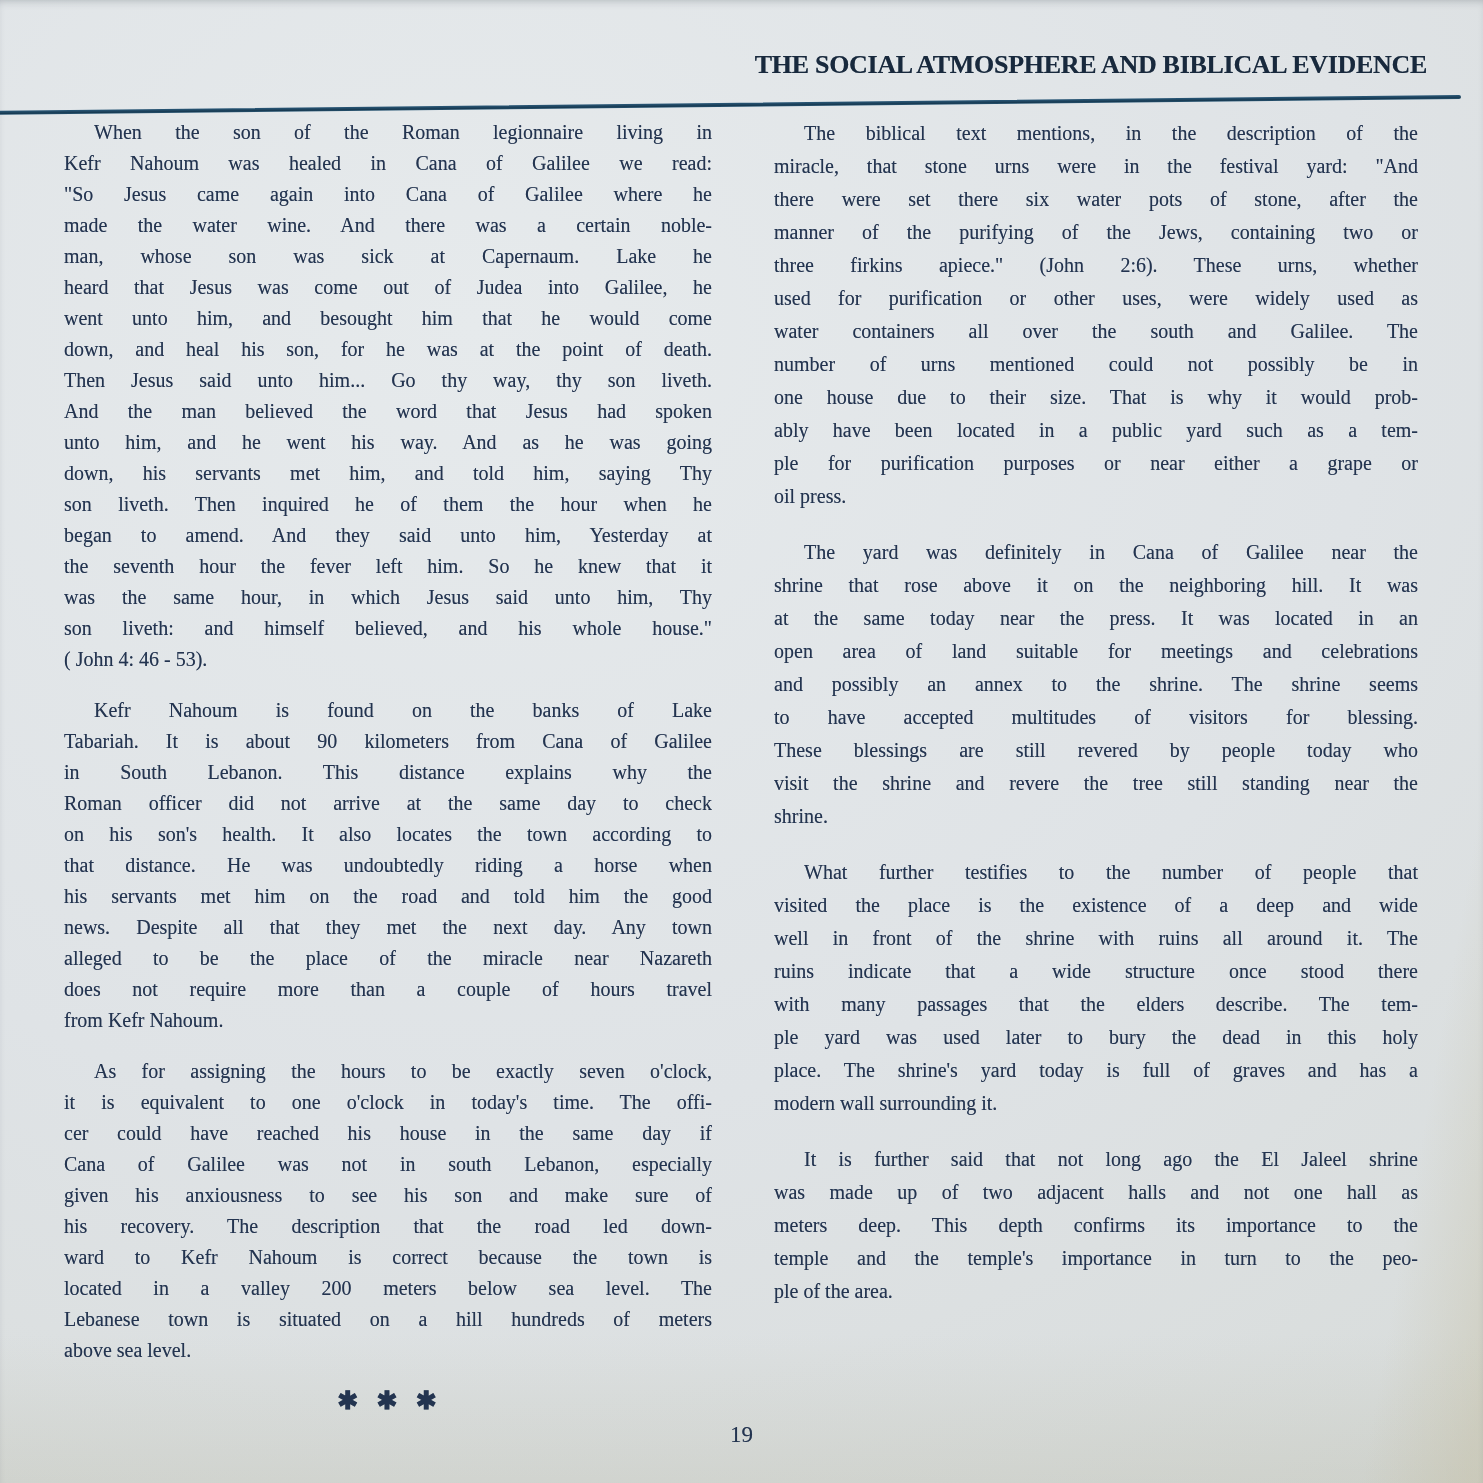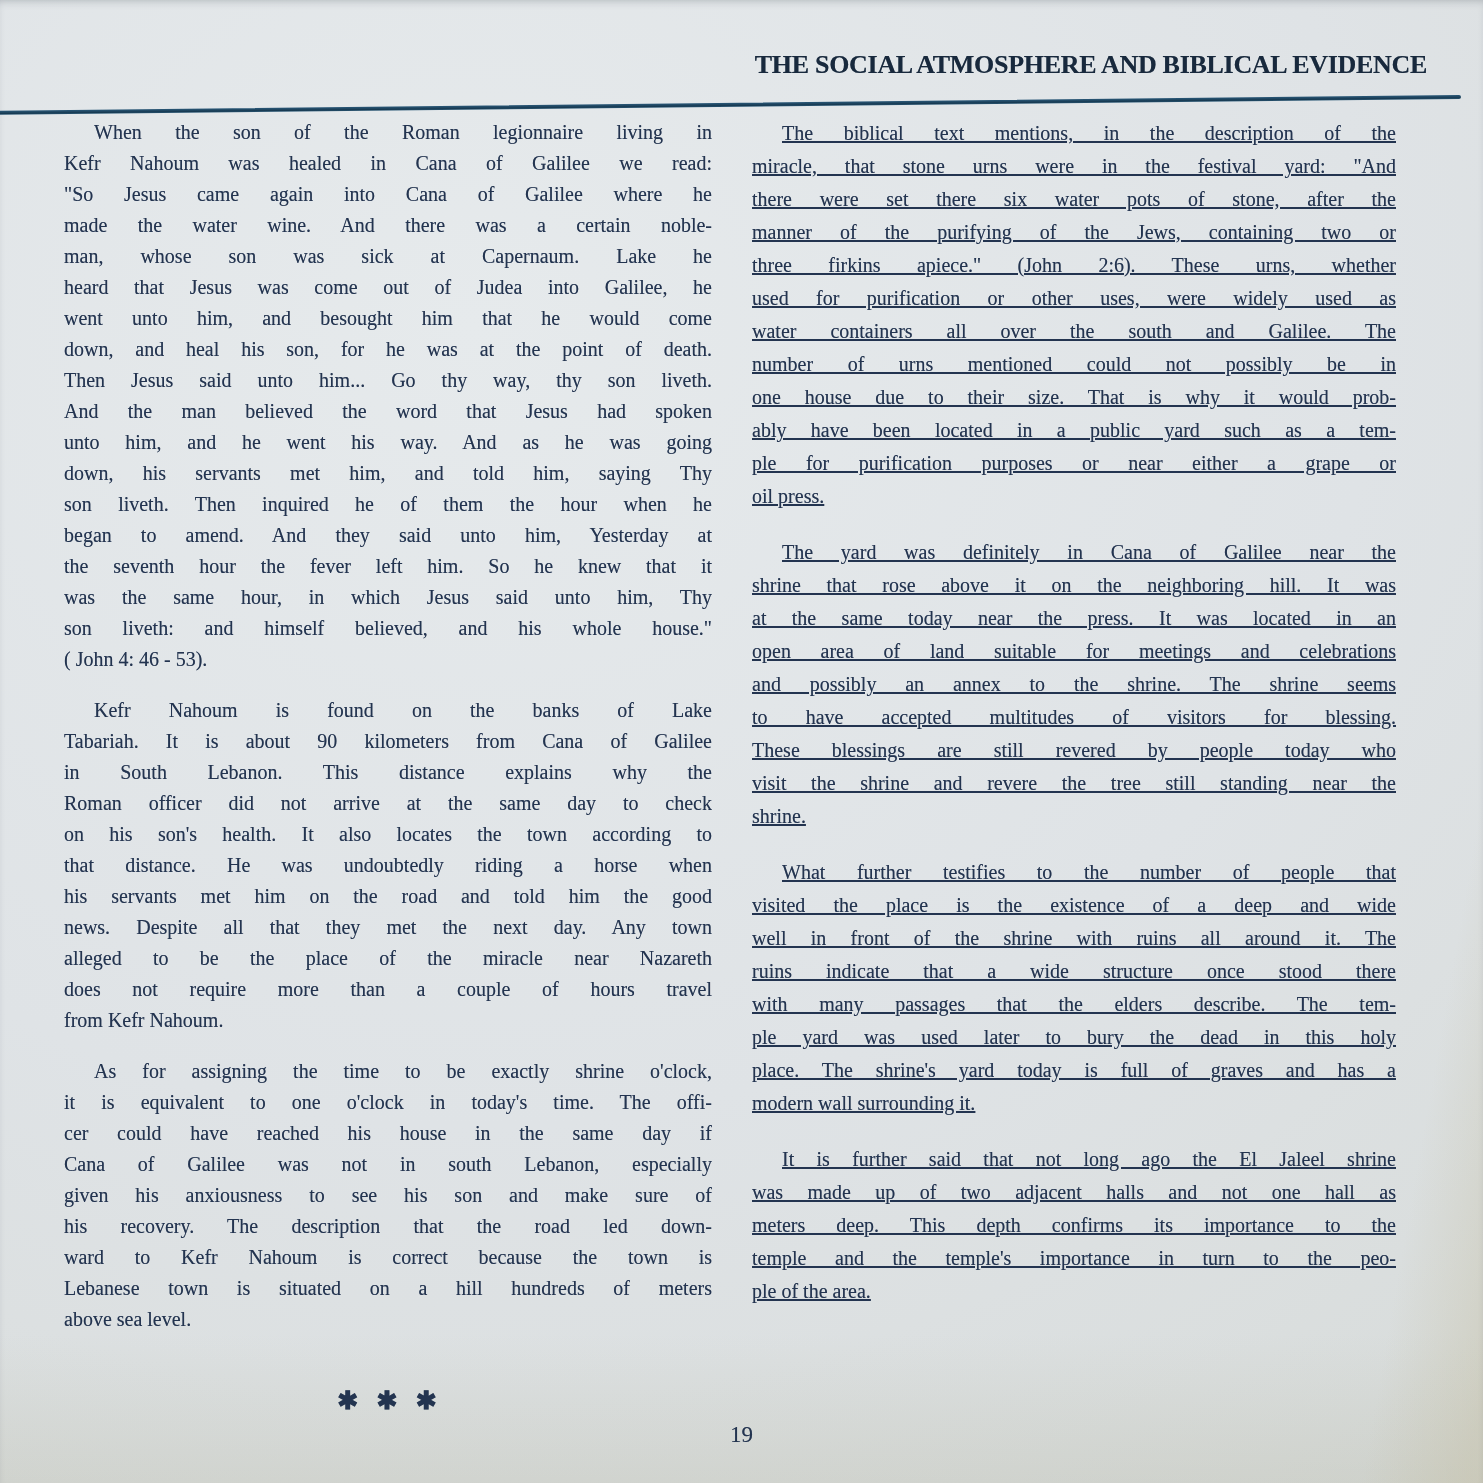--- a/index.html
+++ b/index.html
@@ -31,21 +31,21 @@
     background:linear-gradient(180deg,#2a5878 0%,#173a52 70%,#2c5a78 100%);
     transform:rotate(-0.62deg);transform-origin:right center;
     border-radius:2px;
   }
   .col{
     position:absolute;top:117px;
     font-size:20px;color:var(--ink);
     text-shadow:0 0 0.5px rgba(35,52,80,0.45);
   }
   .col.left{left:64px;width:648px;}
-  .col.right{left:752px;width:644px;text-decoration:underline;}
+  .col.right{left:774px;width:644px;}
   .para + .para{margin-top:20px;}
   .col.right .para + .para{margin-top:23px;}
   .line{
     text-align:justify;
     height:31px;line-height:31px;
     overflow:hidden;
   }
   .col.right .line{height:33px;line-height:33px;}
   
   .line:not(.last)::after{content:"";display:inline-block;width:100%;}
@@ -96,27 +96,28 @@
         <div class="line">Roman officer did not arrive at the same day to check</div>
         <div class="line">on his son's health. It also locates the town according to</div>
         <div class="line">that distance. He was undoubtedly riding a horse when</div>
         <div class="line">his servants met him on the road and told him the good</div>
         <div class="line">news. Despite all that they met the next day. Any town</div>
         <div class="line">alleged to be the place of the miracle near Nazareth</div>
         <div class="line">does not require more than a couple of hours travel</div>
         <div class="line last">from Kefr Nahoum.</div>
       </div>
       <div class="para">
-        <div class="line first">As for assigning the time to be exactly shrine o'clock,</div>
+        <div class="line first">As for assigning the hours to be exactly seven o'clock,</div>
         <div class="line">it is equivalent to one o'clock in today's time. The offi-</div>
         <div class="line">cer could have reached his house in the same day if</div>
         <div class="line">Cana of Galilee was not in south Lebanon, especially</div>
         <div class="line">given his anxiousness to see his son and make sure of</div>
         <div class="line">his recovery. The description that the road led down-</div>
         <div class="line">ward to Kefr Nahoum is correct because the town is</div>
+        <div class="line">located in a valley 200 meters below sea level. The</div>
         <div class="line">Lebanese town is situated on a hill hundreds of meters</div>
         <div class="line last">above sea level.</div>
       </div>
     </div>
   <div class="col right">
       <div class="para">
         <div class="line first">The biblical text mentions, in the description of the</div>
         <div class="line">miracle, that stone urns were in the festival yard: "And</div>
         <div class="line">there were set there six water pots of stone, after the</div>
         <div class="line">manner of the purifying of the Jews, containing two or</div>

